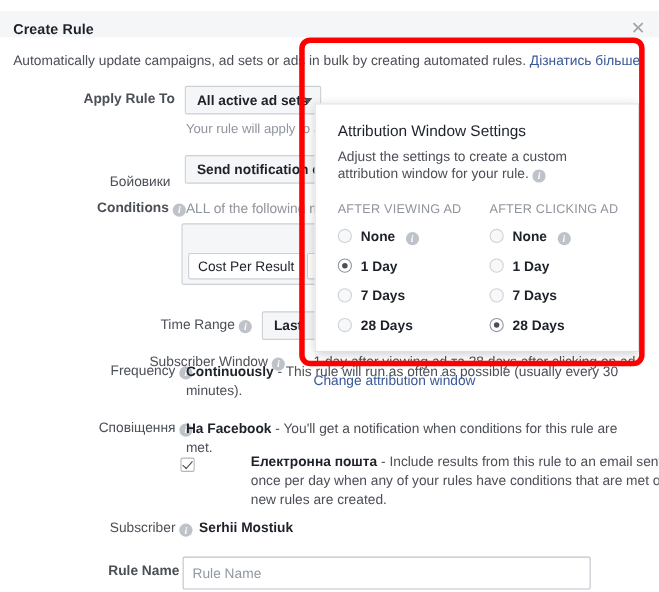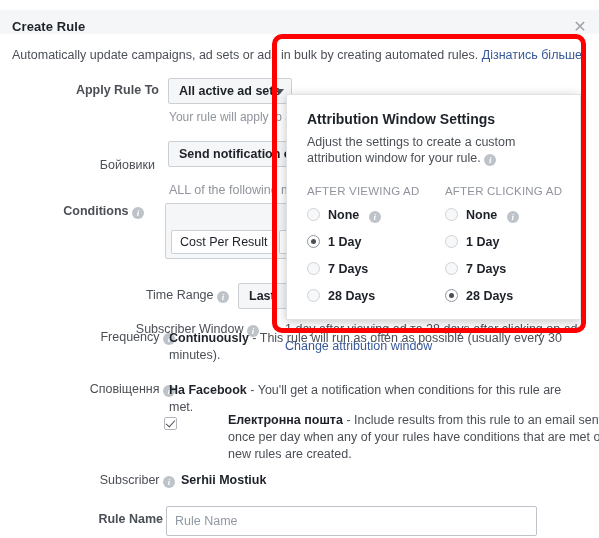--- a/index.html
+++ b/index.html
@@ -229,21 +229,21 @@
     border: 1px solid #e0e1e4;
     box-shadow: 0 2px 10px rgba(0,0,0,.22);
     box-sizing: border-box;
     z-index: 30;
   }
   .pop-title {
     position: absolute;
     left: 20px;
     top: 16px;
     font-size: 14px;
-    font-weight: bold;
+    font-weight: normal;
     color: #1d2129;
   }
   .pop-sub {
     position: absolute;
     left: 20px;
     top: 39px;
     width: 258px;
     font-size: 12.5px;
     color: #4b4f56;
     line-height: 16px;
@@ -336,21 +336,21 @@
       <div class="lbl lbl-normal" style="right:444px; top:5px;margin-top:12px;">Бойовики</div>
       <div class="field" style="left:168px; top:0;">
         <div class="select-box" style="width:150px;">
           <span>Send notification only</span>
           <span class="caret"></span>
         </div>
       </div>
     </div>
 
     <div class="row" style="top:148px;">
-      <div class="lbl" style="right:455px; top:0;margin-top:22px;">
+      <div class="lbl" style="right:430px; top:0;">
         <span>Conditions</span>
         <span class="infoi">i</span>
       </div>
       <div class="field cond-text" style="left:169px; top:1px;">ALL of the following match</div>
     </div>
 
     <div class="row" style="top:169px;">
       <div class="field cond-group" style="left:165px; top:0;">
         <span class="cond-chip">Cost Per Result</span><span class="cond-chip">is</span>
       </div>

